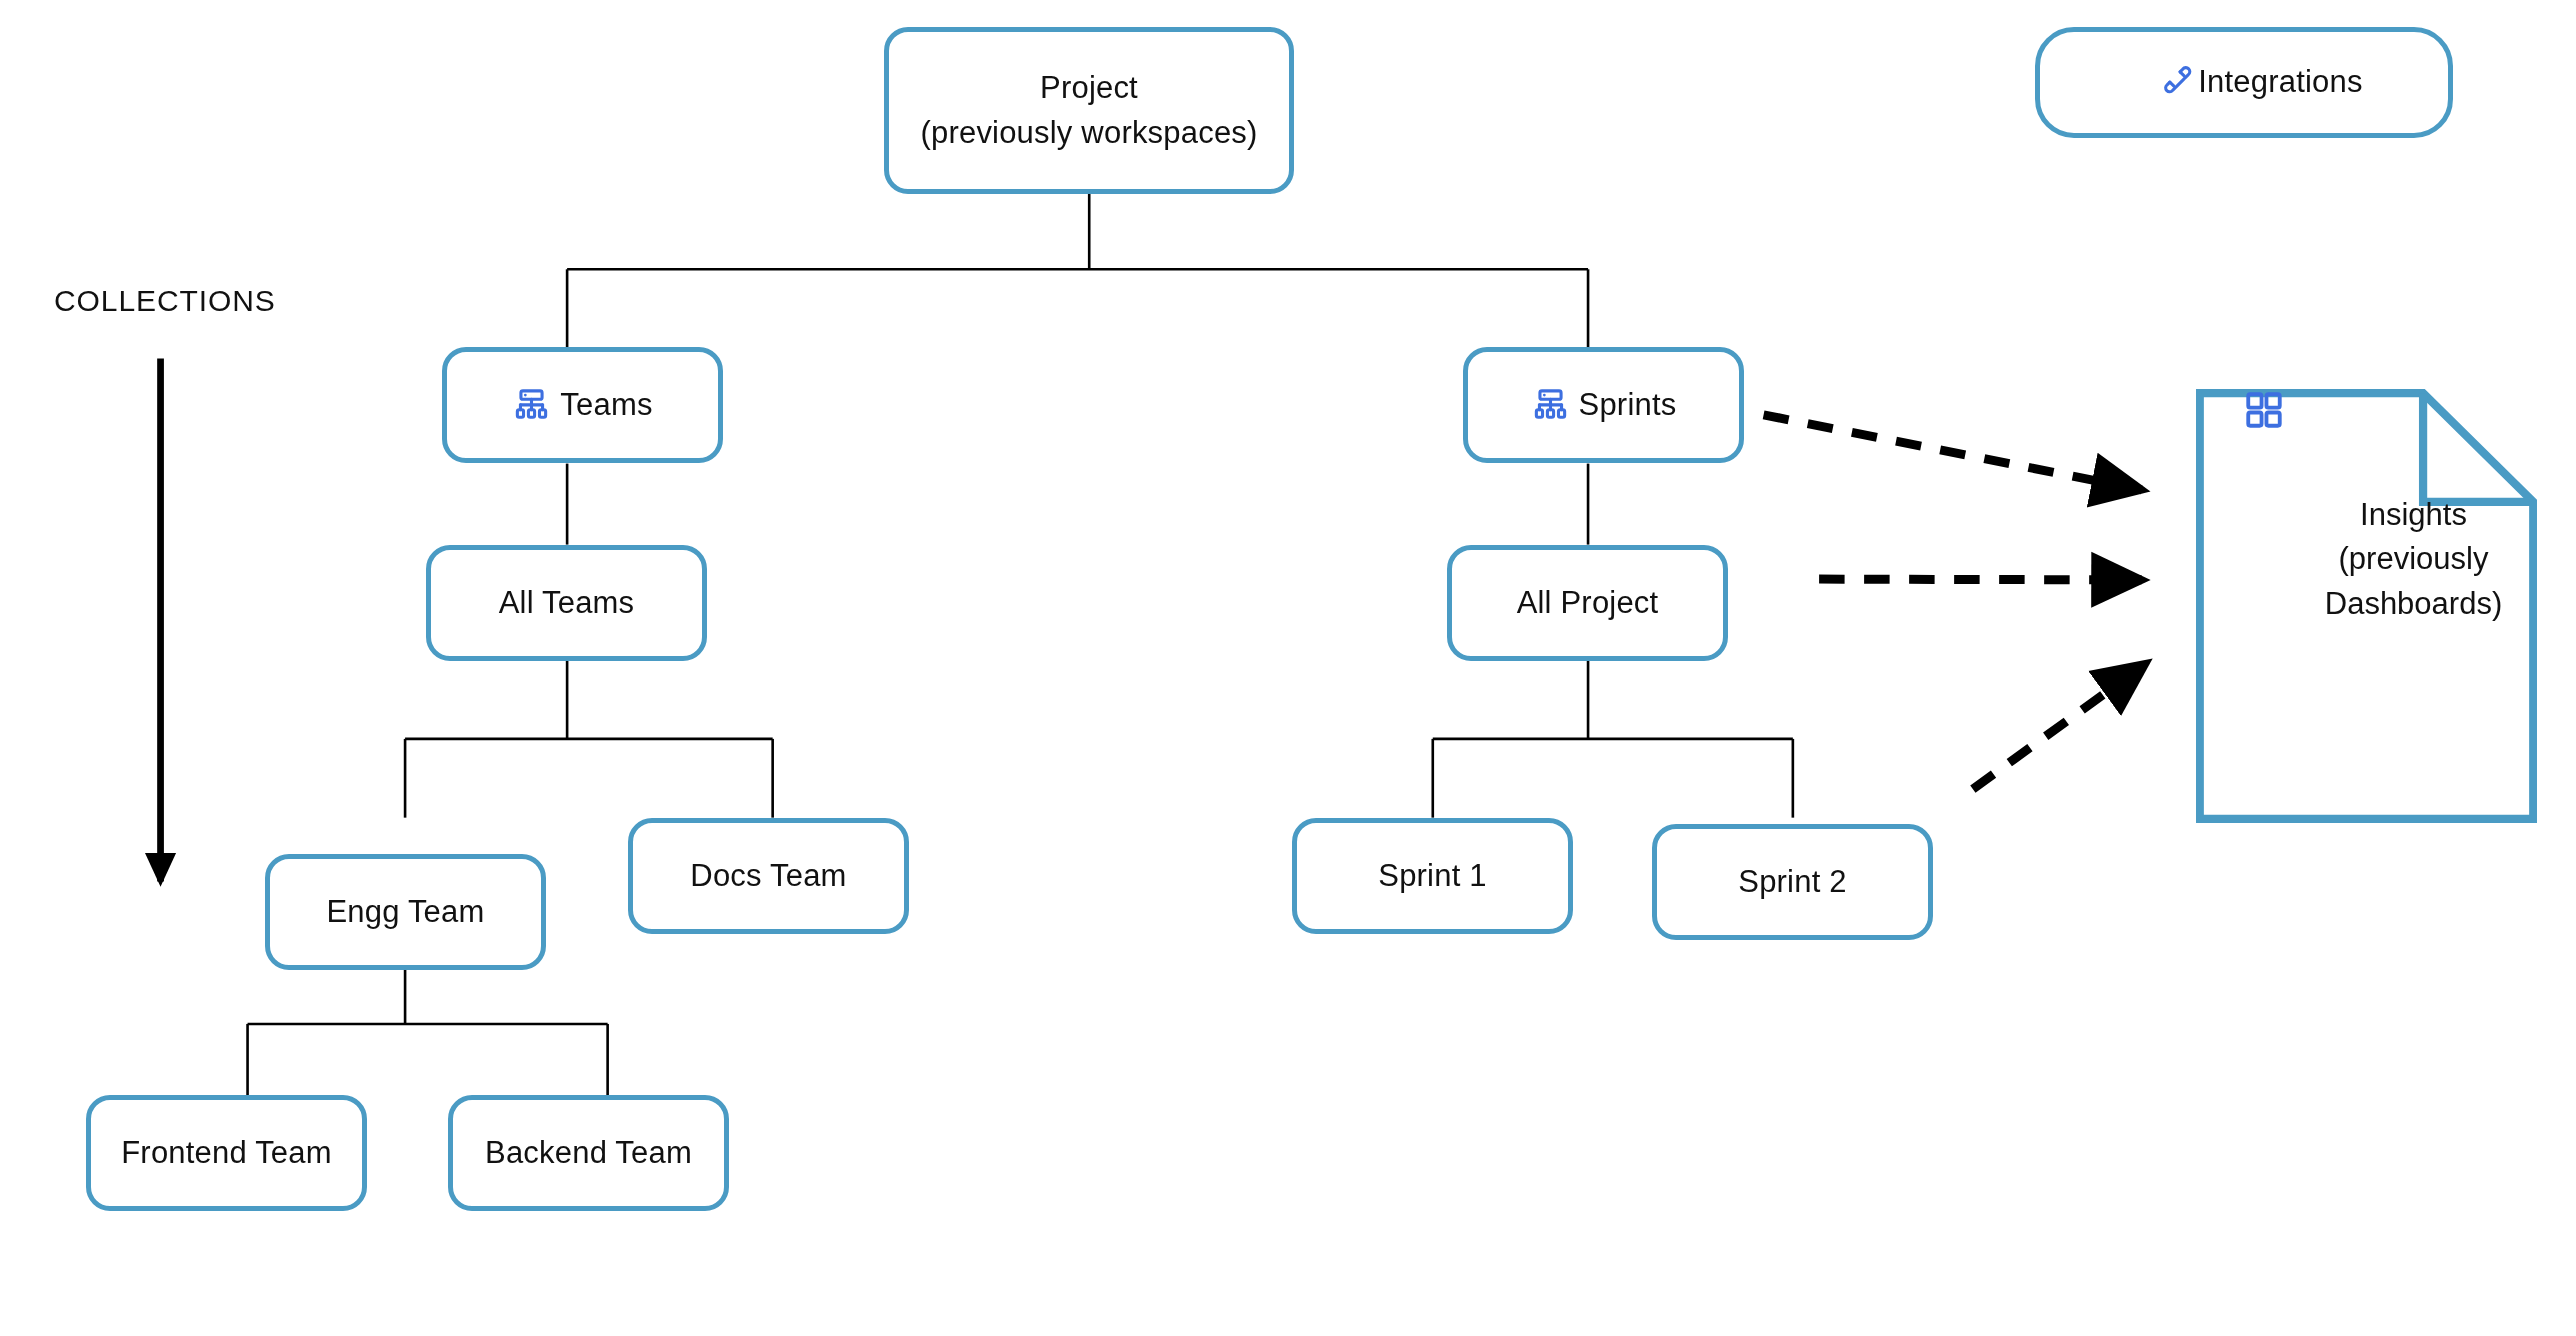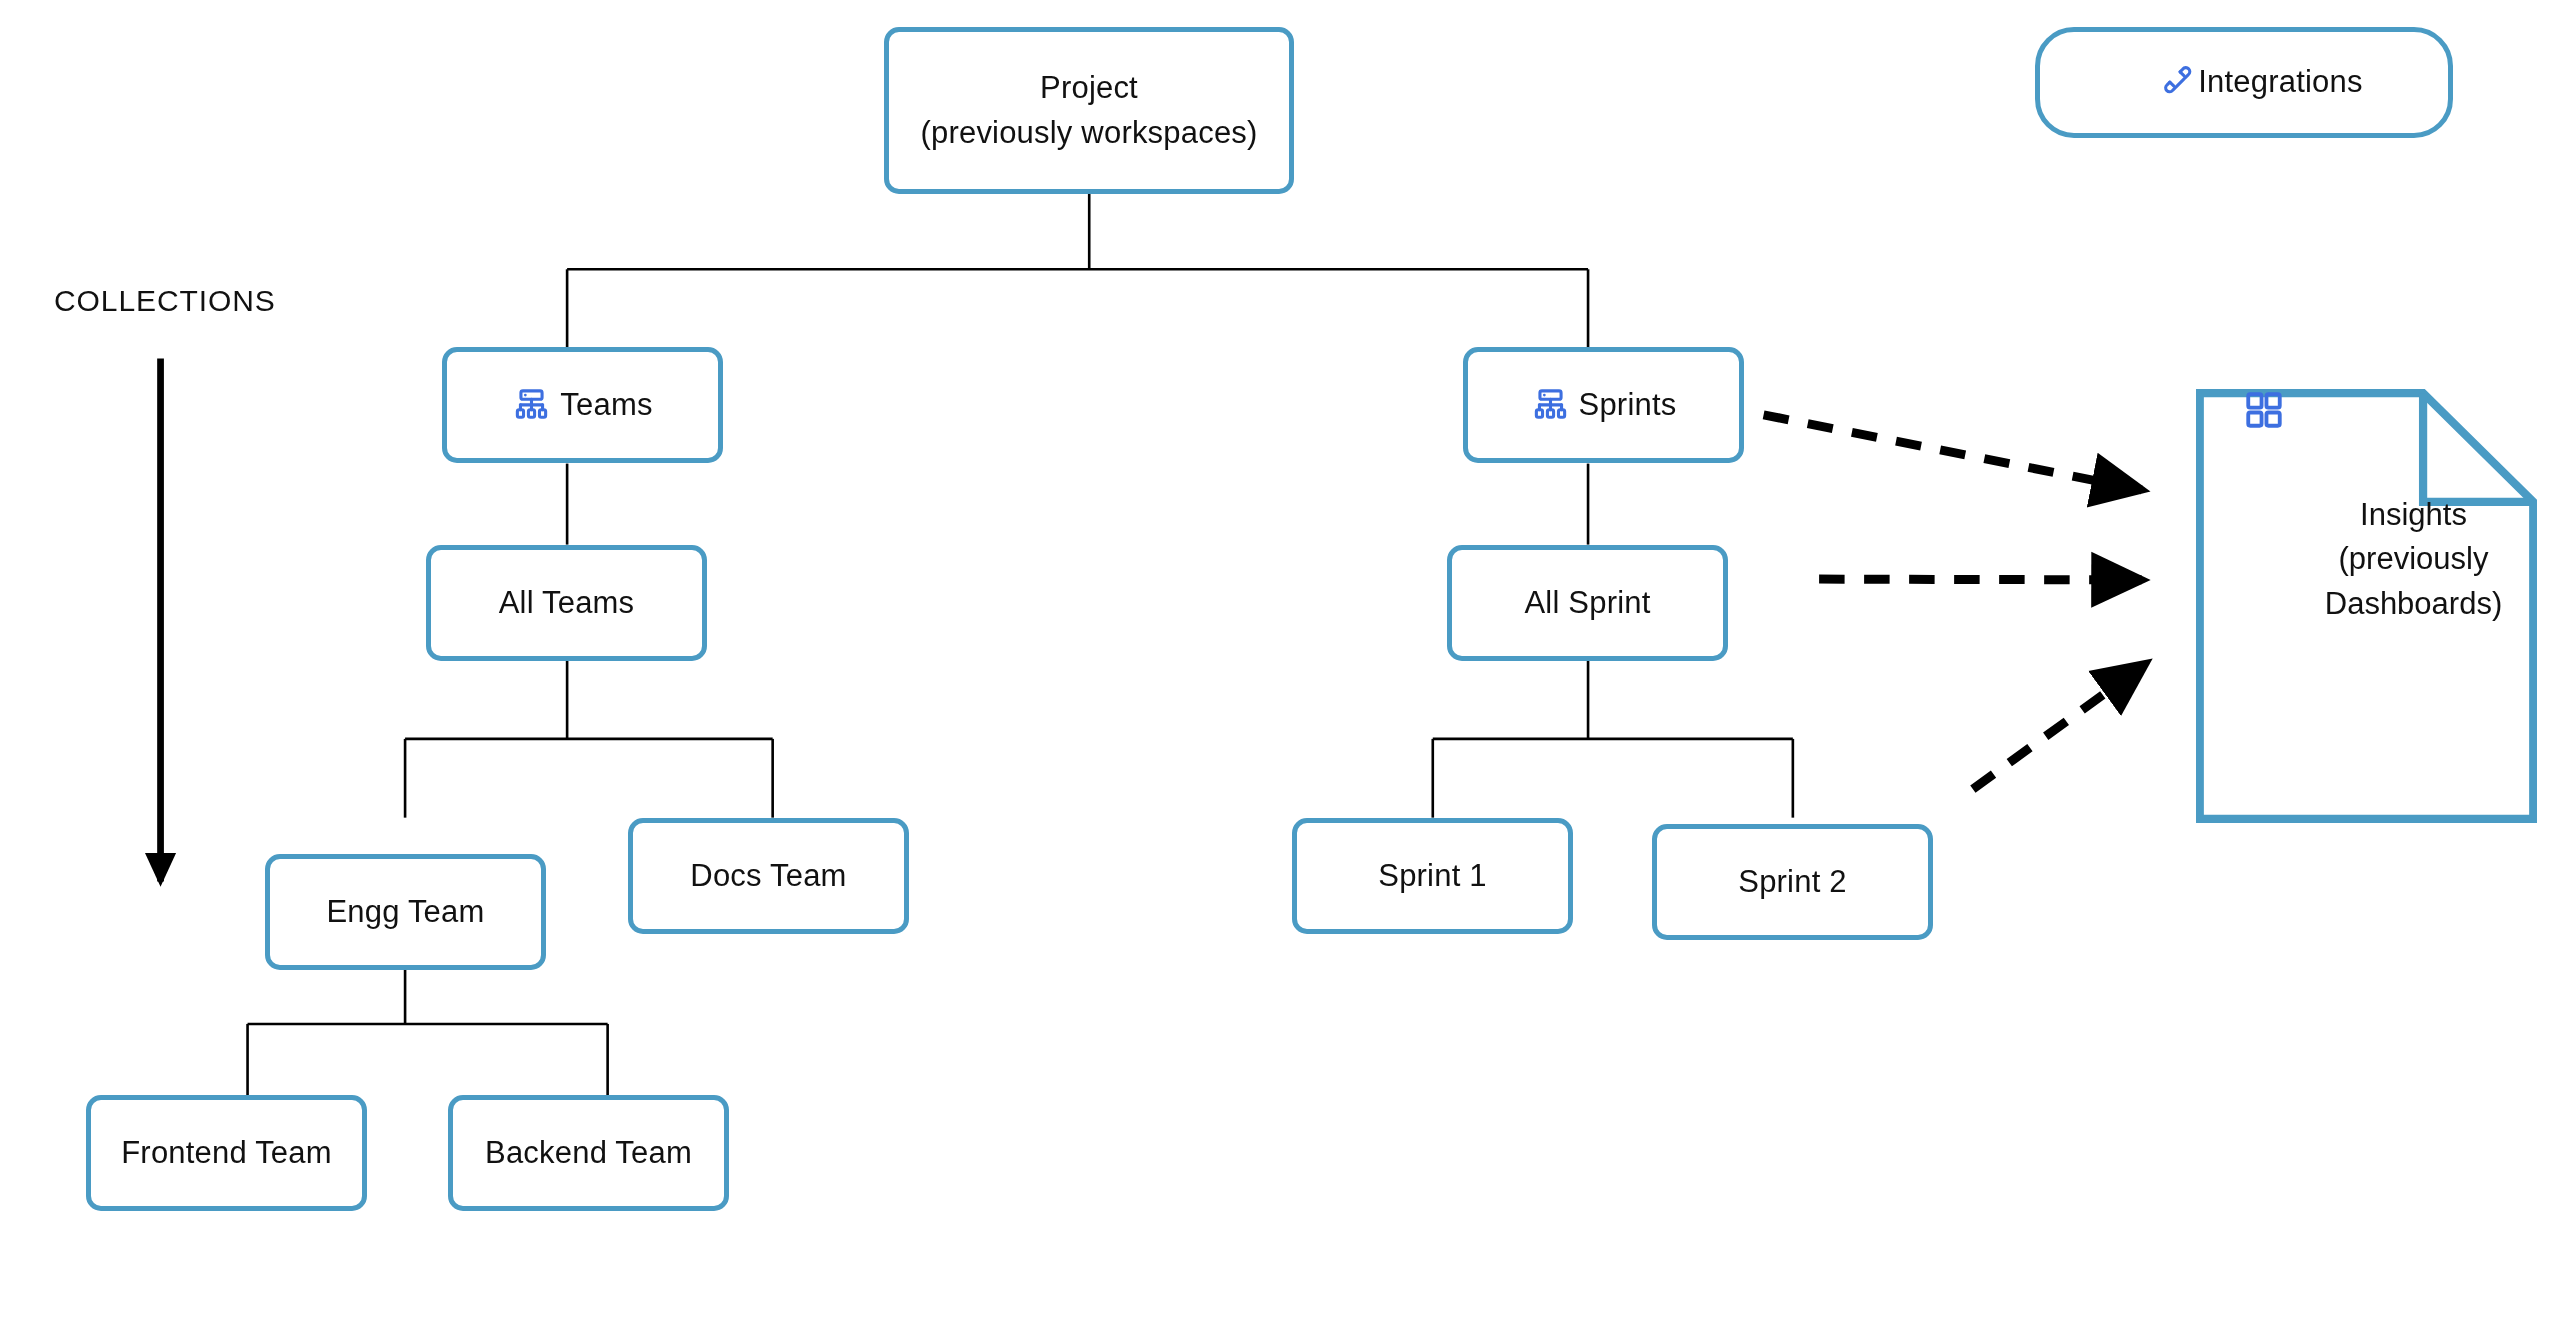--- a/index.html
+++ b/index.html
@@ -24,21 +24,21 @@
     top: 0;
     width: 2576px;
     height: 1336px;
     pointer-events: none;
   }
   
   .node {
     position: absolute;
     box-sizing: border-box;
     border: 5.3px solid #4a9bc4;
-    border-radius: 15px;
+    border-radius: 24px;
     background: #ffffff;
     display: flex;
     align-items: center;
     justify-content: center;
     text-align: center;
     color: #111111;
     font-size: 31px;
     line-height: 1.42;
     letter-spacing: 0.2px;
   }
@@ -222,21 +222,21 @@
       </svg>
     </span>
     <span class="label">Sprints</span>
   </div>
 
   <div class="node" id="node-all-teams" style="left:426px; top:545px; width:281px; height:116px;">
     <span class="label">All Teams</span>
   </div>
 
   <div class="node" id="node-all-sprints" style="left:1447px; top:545px; width:281px; height:116px;">
-    <span class="label">All Sprint</span>
+    <span class="label">All Project</span>
   </div>
 
   <div class="node" id="node-engg-team" style="left:265px; top:854px; width:281px; height:116px;">
     <span class="label">Engg Team</span>
   </div>
 
   <div class="node" id="node-docs-team" style="left:628px; top:818px; width:281px; height:116px;">
     <span class="label">Docs Team</span>
   </div>
 

